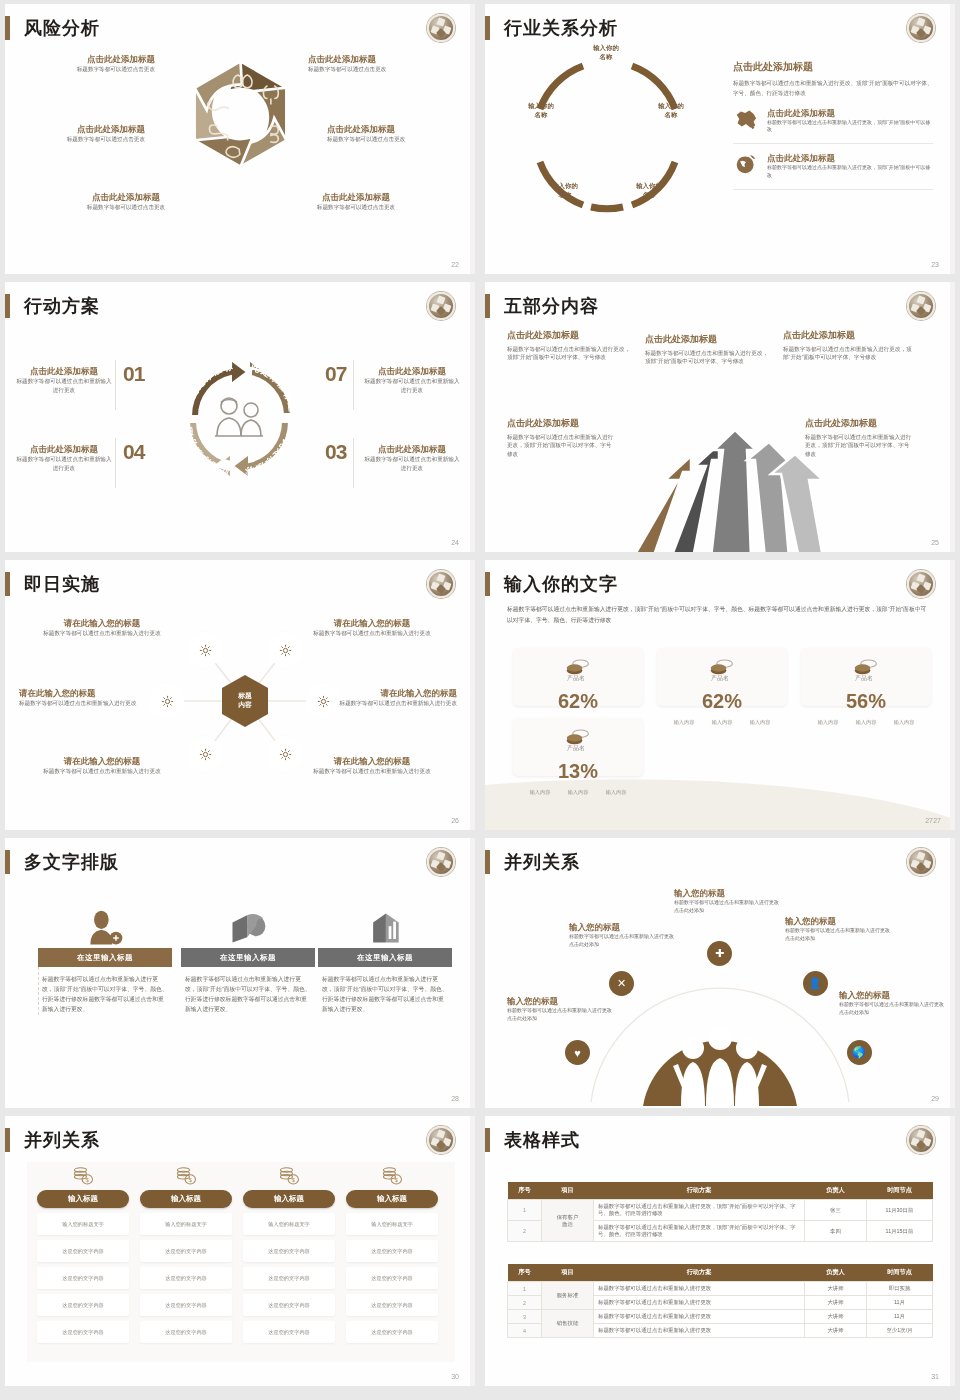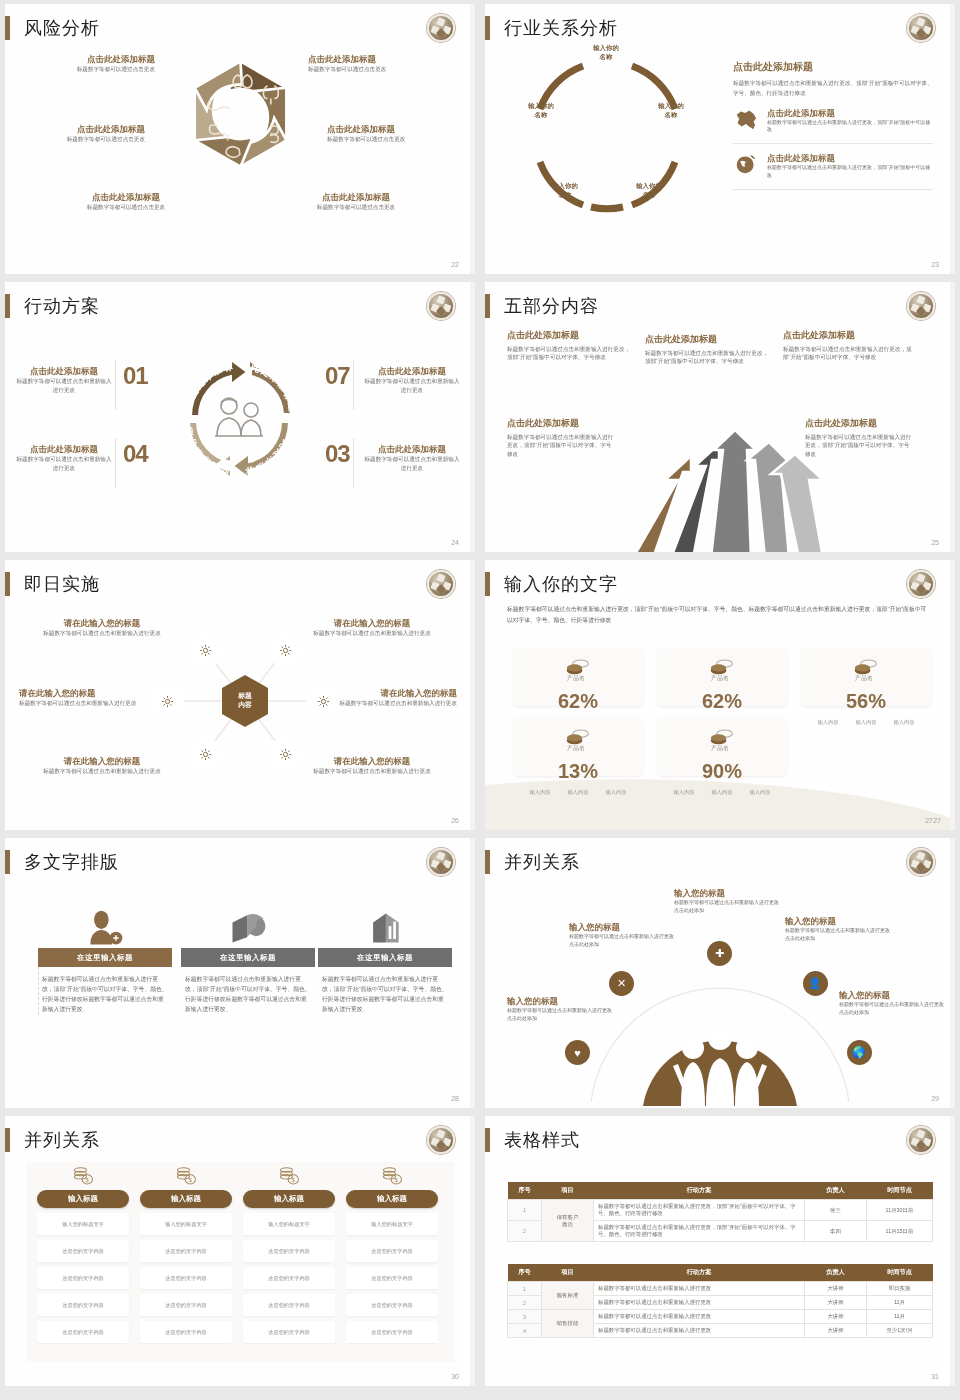--- a/index.html
+++ b/index.html
@@ -21,21 +21,21 @@
     background: #fefefe;
     overflow: hidden;
   }
   .slide::after{
     content:"";position:absolute;right:0;top:0;bottom:0;width:5px;
     background:#f4f3f1;
   }
   
   .title-row { position: absolute; left: 0; top: 12px; display: flex; align-items: center; }
   .title-bar { width: 5px; height: 24px; background: #8a6b45; margin-right: 14px; }
-  .title-txt { font-size: 18px; font-weight: normal; color: #231f1c; letter-spacing: 1px; }
+  .title-txt { font-size: 18px; font-weight: bold; color: #231f1c; letter-spacing: 1px; }
   .logo {
     position: absolute; right: 20px; top: 10px;
     width: 28px; height: 28px; border-radius: 50%;
     background: radial-gradient(circle at 35% 30%, #d8cfc0 0%, #a4937c 45%, #6d5536 100%);
     border: 2px solid #efeae2;
     box-shadow: 0 0 0 1px #c2b7a6;
   }
   .logo i {
     position:absolute; left:50%; top:50%; width:7px; height:7px;
     background:#efeae2; border-radius:1px;
@@ -66,21 +66,21 @@
   }
   .s23-inner span { font-size:10.5px; color:#403c38; line-height:1.45; text-align:center; }
   .s23-name { position:absolute; font-size:6.4px; font-weight:bold; color:#7a5e3c; text-align:center; line-height:1.35; width:56px; }
   .s23-right { position:absolute; left:248px; top:56px; width:200px; }
   .s23-item { display:flex; gap:8px; padding:9px 0; border-bottom:1px solid #e9e6e1; align-items:flex-start;}
   .s23-item:first-of-type{ border-top:1px solid #e9e6e1; }
   .s23-ico { width:26px; height:22px; flex:0 0 26px; color:#8a6b45; }
 
   
   .s24-ring { position:absolute; left:160px; top:62px; width:150px; height:150px; }
-  .s24-num { position:absolute; font-size:24px; font-weight:bold; color:#8a6b45; letter-spacing:-1px;}
+  .s24-num { position:absolute; font-size:21px; font-weight:bold; color:#8a6b45; letter-spacing:-1px;}
   .s24-box { position:absolute; width:98px; }
   .s24-div { position:absolute; width:1px; background:#e4e0da; }
 
   
   .s25-art { position:absolute; left:88px; bottom:-6px; width:300px; height:130px; }
 
   
   .s26-art { position:absolute; left:140px; top:48px; width:200px; height:185px; }
   .s26-hex {
     position:absolute; width:46px; height:52px; left:77px; top:67px;
@@ -585,40 +585,20 @@
             <div class="s27-coin">
               <svg viewBox="0 0 30 22" width="26" height="20">
                   <ellipse cx="18" cy="6" rx="9" ry="4.2" fill="none" stroke="#b6ada0" stroke-width="1.3"></ellipse>
                   <ellipse cx="11" cy="14" rx="9" ry="4.2" fill="#7d5c33"></ellipse>
                   <ellipse cx="11" cy="11" rx="9" ry="4.2" fill="#9c7c4f"></ellipse>
                 </svg>
             </div>
             <div class="s27-pname">产品名</div>
           </div>
           <div class="s27-pct">13%</div>
-        </div>
-        <div class="s27-sub">
-          <span>输入内容</span>
-          <span>输入内容</span>
-          <span>输入内容</span>
-        </div>
-      </div>
-      <div class="s27-card">
-        <div class="s27-top">
-          <div>
-            <div class="s27-coin">
-              <svg viewBox="0 0 30 22" width="26" height="20">
-                  <ellipse cx="18" cy="6" rx="9" ry="4.2" fill="none" stroke="#b6ada0" stroke-width="1.3"></ellipse>
-                  <ellipse cx="11" cy="14" rx="9" ry="4.2" fill="#7d5c33"></ellipse>
-                  <ellipse cx="11" cy="11" rx="9" ry="4.2" fill="#9c7c4f"></ellipse>
-                </svg>
-            </div>
-            <div class="s27-pname">产品名</div>
-          </div>
-          <div class="s27-pct">90%</div>
         </div>
         <div class="s27-sub">
           <span>输入内容</span>
           <span>输入内容</span>
           <span>输入内容</span>
         </div>
       </div>
     </div>
     <div class="pg" style="right:22px;">27</div>
     <div class="pg" style="right:14px;">27</div>

